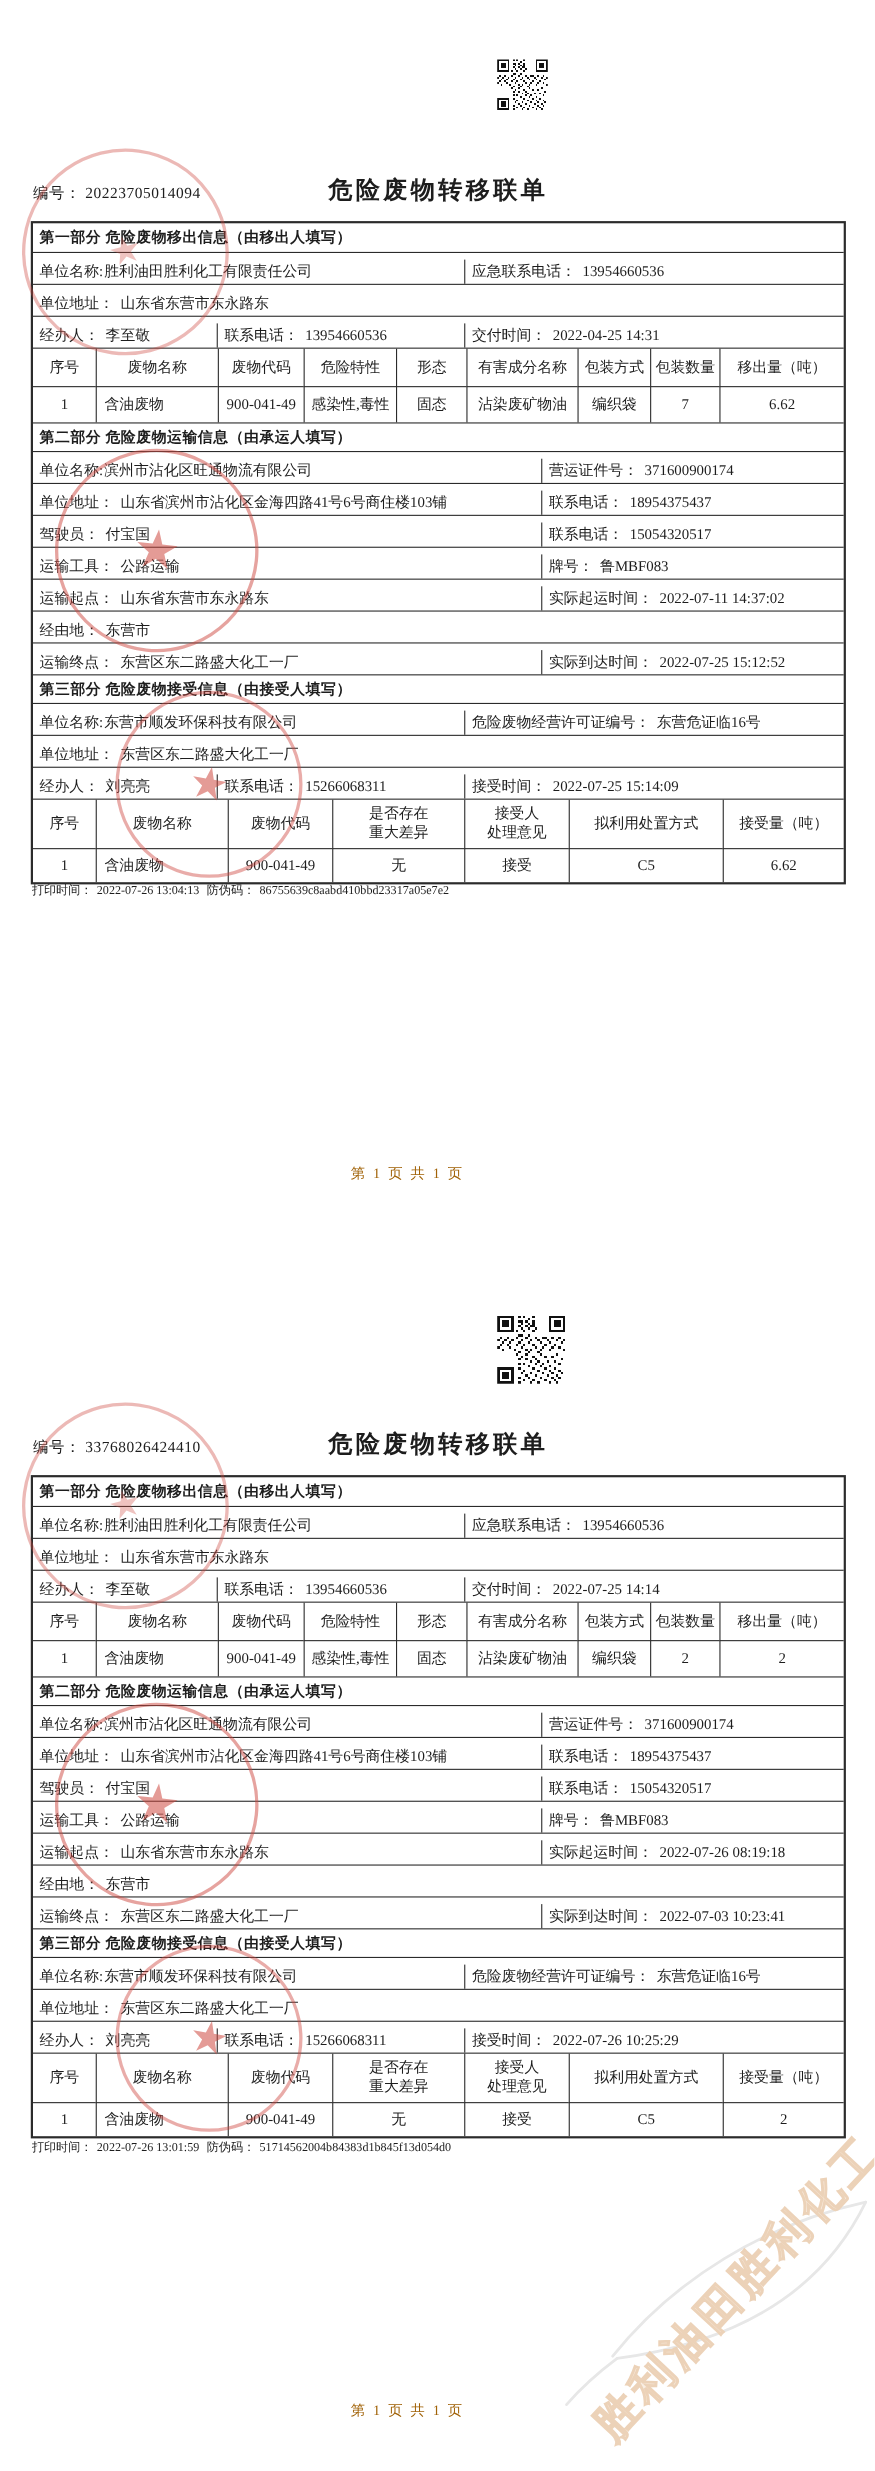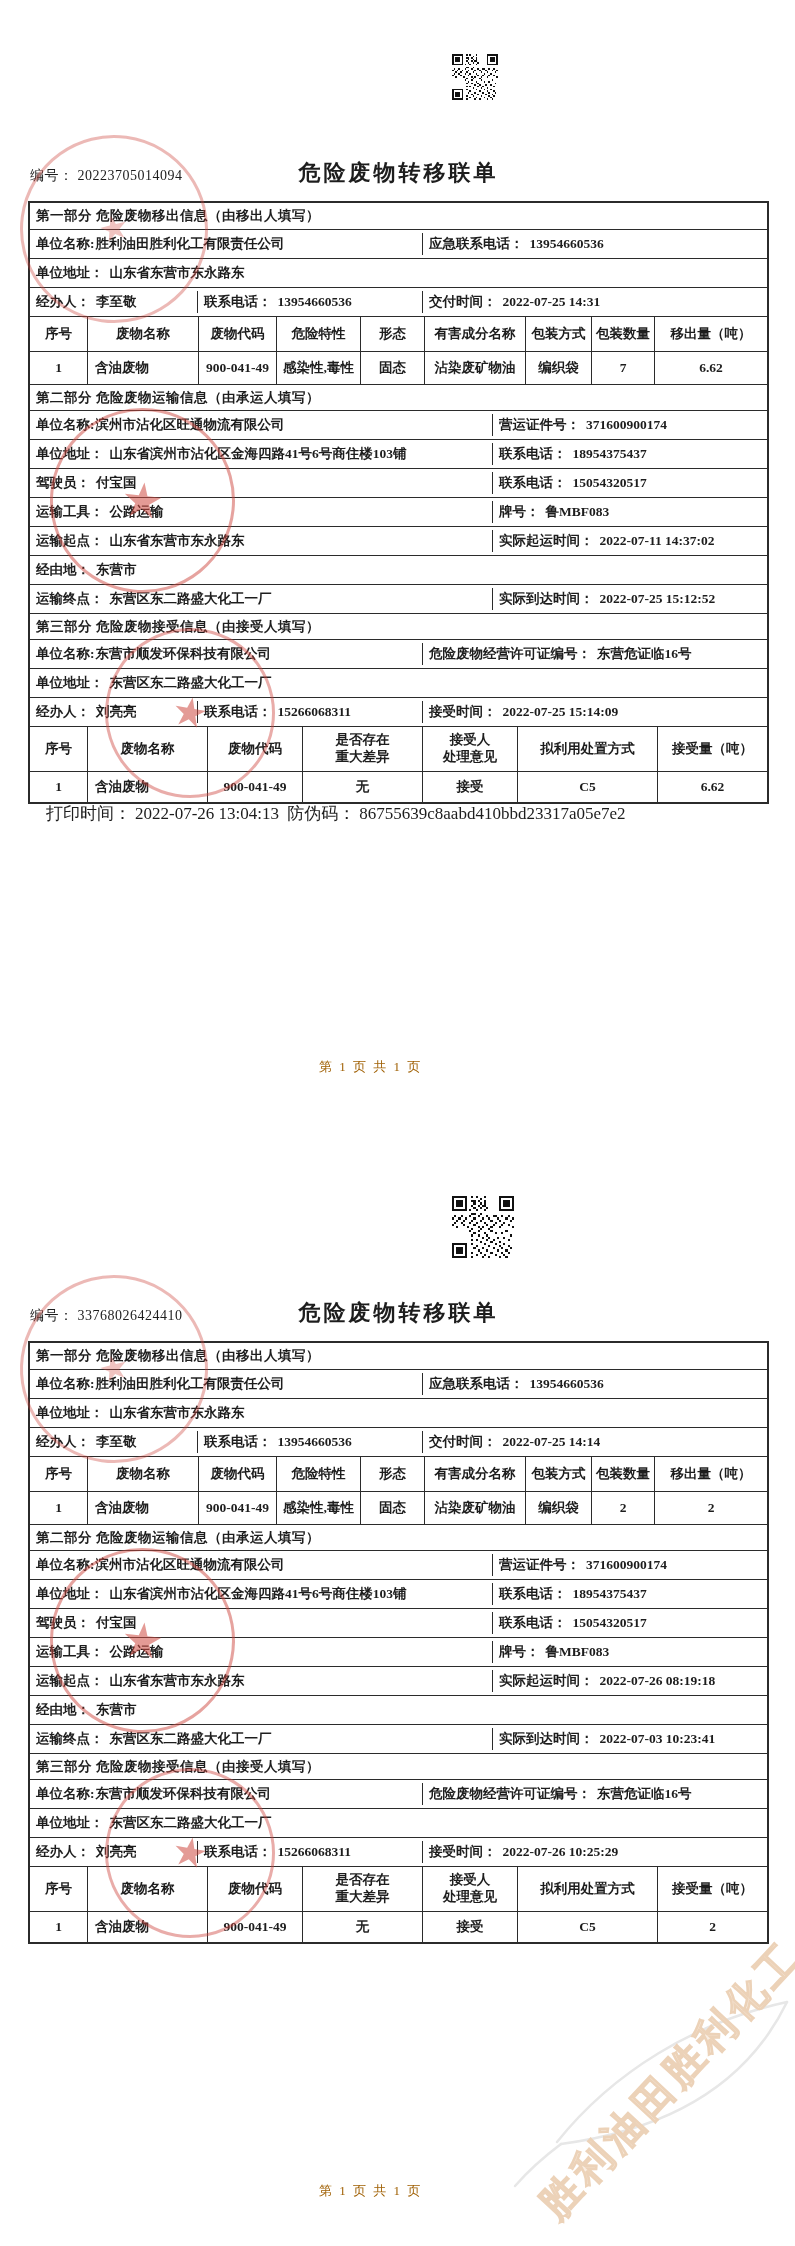--- a/index.html
+++ b/index.html
@@ -20,21 +20,21 @@
 
   .qr{position:absolute;left:452px;top:var(--qr-top);width:var(--qr-size);height:var(--qr-size);}
   .qr svg{width:100%;height:100%;shape-rendering:crispEdges;}
 
   .head{position:absolute;left:28px;top:var(--head-top);width:741px;}
   .serial{position:absolute;left:2px;top:9px;font-size:14px;letter-spacing:.5px;}
   .serial .vl{margin-left:4px;}
   .title{text-align:center;font-size:22px;font-weight:bold;letter-spacing:3px;}
 
   .tbl{position:absolute;left:28px;top:var(--tbl-top);width:741px;border:2px solid var(--bd);background:transparent;font-size:13.5px;}
-  .row{display:flex;align-items:center;min-height:29px;font-weight:bold;}
+  .row{display:flex;align-items:flex-end;min-height:29px;}
   .row + .row{border-top:1px solid var(--bd);}
   .row.sec{min-height:26px;font-weight:bold;align-items:center;padding:2px 6px;letter-spacing:.5px;}
   .cell{display:flex;align-items:center;padding:2px 6px;flex:1;min-width:0;}
   .cell .lb{white-space:nowrap;}
   .cell .vl{margin-left:6px;white-space:nowrap;}
   .cell .vl.tight{margin-left:1px;}
   .bl{border-left:1px solid var(--bd);}
   .g2a .c1{flex:0 0 392px;}
   .g2b .c1{flex:0 0 462px;}
   .g3 .c1{flex:0 0 167px;}
@@ -47,21 +47,21 @@
   .wg .c:nth-child(n+10){border-top:1px solid var(--bd);min-height:33px;}
   .wg .c.ta-l{justify-content:flex-start;text-align:left;padding-left:7px;}
 
   
   .rg{display:grid;grid-template-columns:57px 120px 95px 120px 95px 140px 1fr;min-height:0;}
   .rg .c{display:flex;align-items:center;justify-content:center;text-align:center;min-height:44px;padding:2px 3px;border-left:1px solid var(--bd);white-space:pre-line;line-height:1.25;}
   .rg .c:nth-child(7n+1){border-left:none;}
   .rg .c:nth-child(n+8){border-top:1px solid var(--bd);min-height:31px;}
   .rg .c.ta-l{justify-content:flex-start;text-align:left;padding-left:7px;}
 
-  .printline{position:absolute;left:46px;top:var(--print-top);font-size:17px;white-space:nowrap;}
+  .printline{position:absolute;left:29px;top:var(--print-top);font-size:11px;white-space:nowrap;}
   .printline span{margin-right:4px;}
   .pfoot{position:absolute;left:0;top:var(--foot-top);width:741px;text-align:center;font-size:13px;letter-spacing:2px;color:#a16207;}
 
   
   .stamp{position:absolute;border:3px solid var(--seal);border-radius:50%;display:flex;align-items:center;justify-content:center;pointer-events:none;z-index:3;}
   .stamp .star{color:var(--sealtxt);line-height:1;}
   .stamp-1{left:-10px;top:-68px;width:188px;height:188px;transform:rotate(-14deg);border-color:rgba(206,72,64,.38);}
   .stamp-1 .star{font-size:34px;opacity:.6;}
   .stamp-2{left:20px;top:205px;width:185px;height:185px;transform:rotate(6deg);}
   .stamp-2 .star{font-size:48px;}
@@ -137,21 +137,21 @@
           <div class="cell c1">
             <span class="lb">经办人：</span>
             <span class="vl">李至敬</span>
           </div>
           <div class="cell c2 bl">
             <span class="lb">联系电话：</span>
             <span class="vl">13954660536</span>
           </div>
           <div class="cell bl">
             <span class="lb">交付时间：</span>
-            <span class="vl">2022-07-25 14:31</span>
+            <span class="vl">2022-04-25 14:31</span>
           </div>
         </div>
         <div class="row wg">
           <div class="c">序号</div>
           <div class="c">废物名称</div>
           <div class="c">废物代码</div>
           <div class="c">危险特性</div>
           <div class="c">形态</div>
           <div class="c">有害成分名称</div>
           <div class="c">包装方式</div>
@@ -495,20 +495,24 @@
           <div class="c">1</div>
           <div class="c ta-l">含油废物</div>
           <div class="c">900-041-49</div>
           <div class="c">无</div>
           <div class="c">接受</div>
           <div class="c">C5</div>
           <div class="c">2</div>
         </div>
       </div>
 
+      <div class="printline">
+        <span>打印时间：</span><span>2022-07-26 13:01:59</span>
+        <span>防伪码：</span><span>51714562004b84383d1b845f13d054d0</span>
+      </div>
 
       <div class="pfoot">第 1 页 共 1 页</div>
     </section>
 
   <div class="quill">
     <svg viewBox="0 0 290 196" xmlns="http://www.w3.org/2000/svg" fill="none" stroke="#e7e7e7" stroke-width="2.5" stroke-linecap="round">
       <path d="M282 8 C 190 28, 108 78, 52 148"></path>
       <path d="M282 8 C 246 82, 176 134, 56 150"></path>
       <path d="M56 150 C 40 162, 24 176, 10 192"></path>
     </svg>

